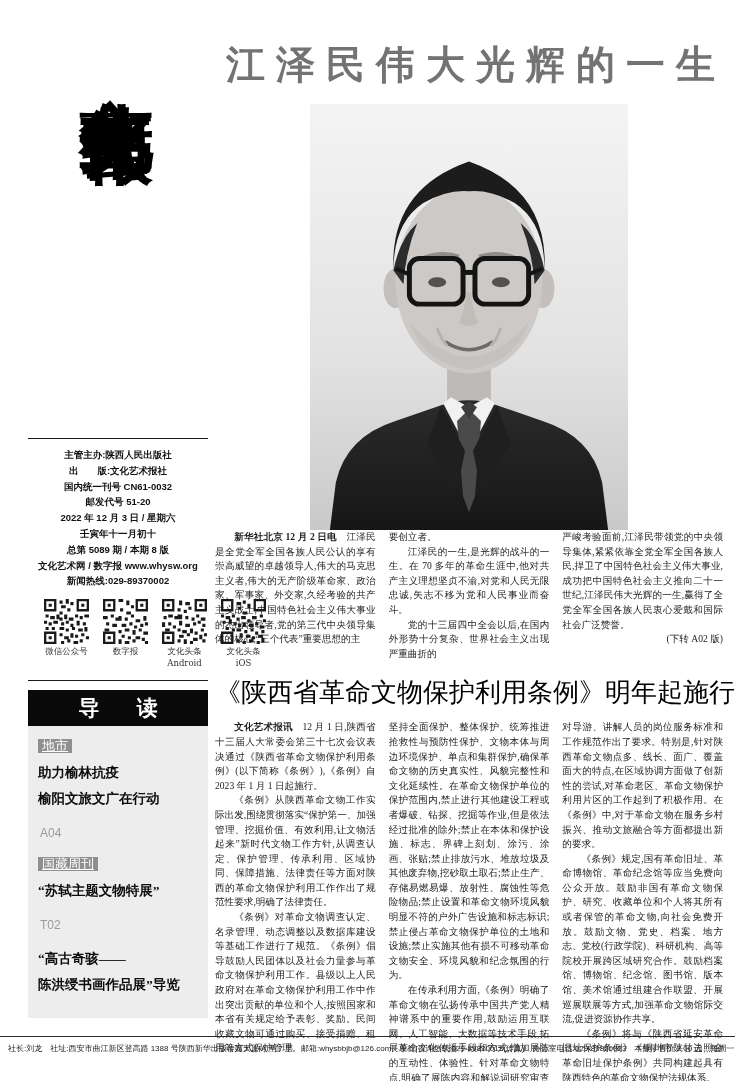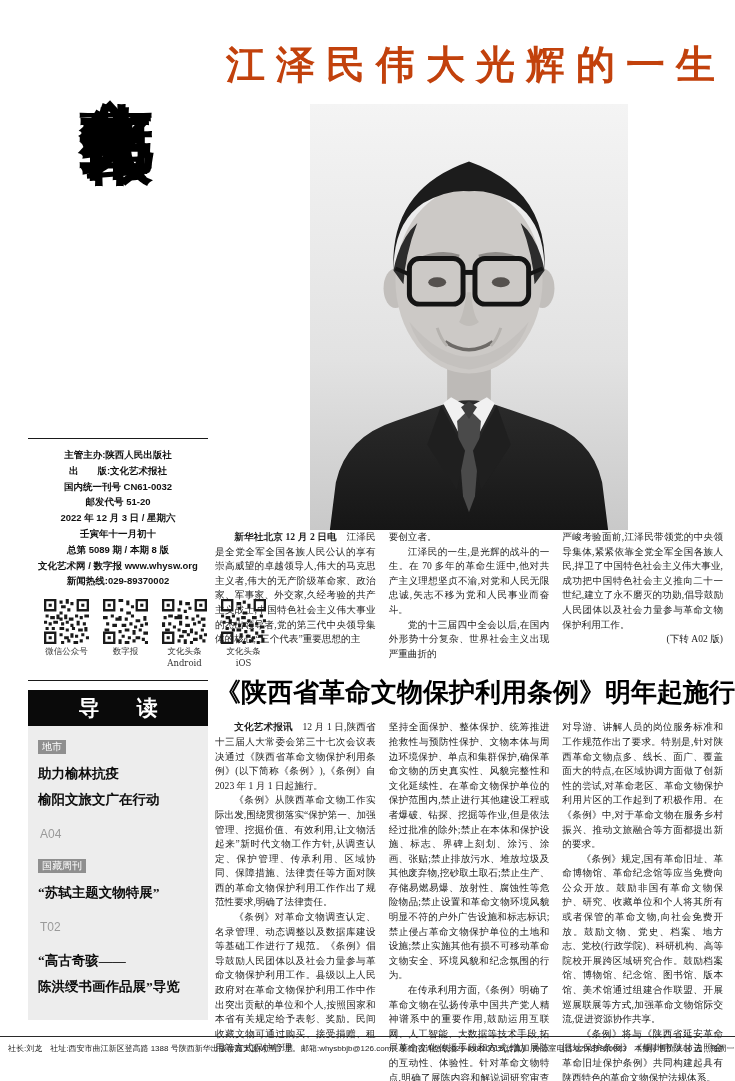--- a/index.html
+++ b/index.html
@@ -20,36 +20,36 @@
   .info-block { text-align:center; font-family:"Liberation Sans", sans-serif; font-weight:bold; font-size:9.5px; line-height:15.8px; color:#111; padding:2px 0; }
   .qr-grid { display:grid; grid-template-columns:1fr 1fr 1fr 1fr; gap:6px 14px; justify-items:center; padding:8px 16px 6px; }
   .qr-cell { text-align:center; }
   .qr-svg { width:45px; height:45px; display:block; margin:0 auto; }
   .qr-label { font-size:8.5px; color:#333; margin-top:2px; font-family:"DejaVu Serif", serif; }
   
   .guide { background:#ededed; margin-top:9px; padding-bottom:4px; }
   .guide-header { background:#0a0a0a; color:#fff; text-align:center; font-family:Liberation Serif, serif; font-weight:bold; font-size:21px; letter-spacing:16px; text-indent:16px; padding:4px 16px; }
   .guide-body { padding:10px 10px 2px; }
   .guide-item { margin-bottom:14px; }
-  .guide-tag { display:inline-block; background:#8f8f8f; color:#fff; font-size:10px; line-height:12px; padding:1px 4px; margin-bottom:7px; font-family:"Liberation Sans", sans-serif; }
+  .guide-tag { display:inline-block; background:#8f8f8f; color:#fff; font-size:13px; line-height:12px; padding:1px 4px; margin-bottom:7px; font-family:"Liberation Sans", sans-serif;text-decoration:underline; }
   .guide-line { font-family:Liberation Serif, serif; font-weight:bold; font-size:13.5px; line-height:26px; color:#0d0d0d; }
   .guide-page { text-align:left; color:#9a9a9a; font-size:12px; font-family:"Liberation Sans", sans-serif; margin:14px 2px 4px; }
   
   .right-col { position:absolute; left:215px; top:36px; width:508px; }
-  .h1 { text-align:center; font-family:"Liberation Sans", sans-serif; font-weight:900; font-size:39px; letter-spacing:11px; text-indent:11px; color:#c2410c; margin:2px 0 12px; white-space:nowrap; }
+  .h1 { text-align:center; font-family:"Liberation Sans", sans-serif; font-weight:900; font-size:39px; letter-spacing:11px; text-indent:11px; color:#737373; margin:2px 0 12px; white-space:nowrap; }
   .photo-wrap { width:318px; margin:0 auto; }
   .photo-svg { display:block; width:318px; height:426px; }
   .caption { text-align:center; font-size:10px; color:#222; margin:6px 0 9px; font-family:"DejaVu Serif", serif; }
   .cols3 { display:flex; gap:13px; }
   .col { flex:1; font-size:9.6px; line-height:14.6px; text-align:justify; color:#1c1c1c; }
   .col p { text-indent:2em; }
   .col p.cont { text-indent:0; }
   .lead-in { font-weight:bold; }
   .turn-note { text-align:right; text-indent:0 !important; }
-  .h2 { text-align:center; font-family:"Liberation Serif", serif; font-weight:bold; font-size:26px; color:#000; margin:14px 0 10px; white-space:nowrap; }
+  .h2 { text-align:center; font-family:"Liberation Serif", serif; font-weight:normal; font-size:26px; color:#000; margin:14px 0 10px; white-space:nowrap; }
   
   .footer { position:absolute; left:0; right:0; top:1036px; border-top:1.6px solid #2a2a2a; padding:6px 8px 0; text-align:center; font-size:8px; color:#222; font-family:"Liberation Sans", sans-serif; white-space:nowrap; }
 </style>
 </head>
 <body>
 
 <div id="page">
 
   <div class="left-col">
 
@@ -203,21 +203,21 @@
     <div class="cols3">
       <div class="col">
         <p><span class="lead-in">新华社北京 12 月 2 日电</span><span>　江泽民是全党全军全国各族人民公认的享有崇高威望的卓越领导人,伟大的马克思主义者,伟大的无产阶级革命家、政治家、军事家、外交家,久经考验的共产主义战士,中国特色社会主义伟大事业的杰出领导者,党的第三代中央领导集体的核心,“三个代表”重要思想的主</span></p>
       </div>
       <div class="col">
         <p class="cont">要创立者。</p>
         <p>江泽民的一生,是光辉的战斗的一生。在 70 多年的革命生涯中,他对共产主义理想坚贞不渝,对党和人民无限忠诚,矢志不移为党和人民事业而奋斗。</p>
         <p>党的十三届四中全会以后,在国内外形势十分复杂、世界社会主义出现严重曲折的</p>
       </div>
       <div class="col">
-        <p class="cont">严峻考验面前,江泽民带领党的中央领导集体,紧紧依靠全党全军全国各族人民,捍卫了中国特色社会主义伟大事业,成功把中国特色社会主义推向二十一世纪,建立了永不磨灭的功勋,倡导鼓励人民团体以及社会力量参与革命文物保护利用工作。</p>
+        <p class="cont">严峻考验面前,江泽民带领党的中央领导集体,紧紧依靠全党全军全国各族人民,捍卫了中国特色社会主义伟大事业,成功把中国特色社会主义推向二十一世纪,江泽民伟大光辉的一生,赢得了全党全军全国各族人民衷心爱戴和国际社会广泛赞誉。</p>
         <p class="turn-note">(下转 A02 版)</p>
       </div>
     </div>
 
     <div class="h2">《陕西省革命文物保护利用条例》明年起施行</div>
 
     <div class="cols3">
       <div class="col">
         <p><span class="lead-in">文化艺术报讯</span><span>　12 月 1 日,陕西省十三届人大常委会第三十七次会议表决通过《陕西省革命文物保护利用条例》(以下简称《条例》),《条例》自 2023 年 1 月 1 日起施行。</span></p>
         <p>《条例》从陕西革命文物工作实际出发,围绕贯彻落实“保护第一、加强管理、挖掘价值、有效利用,让文物活起来”新时代文物工作方针,从调查认定、保护管理、传承利用、区域协同、保障措施、法律责任等方面对陕西的革命文物保护利用工作作出了规范性要求,明确了法律责任。</p>

